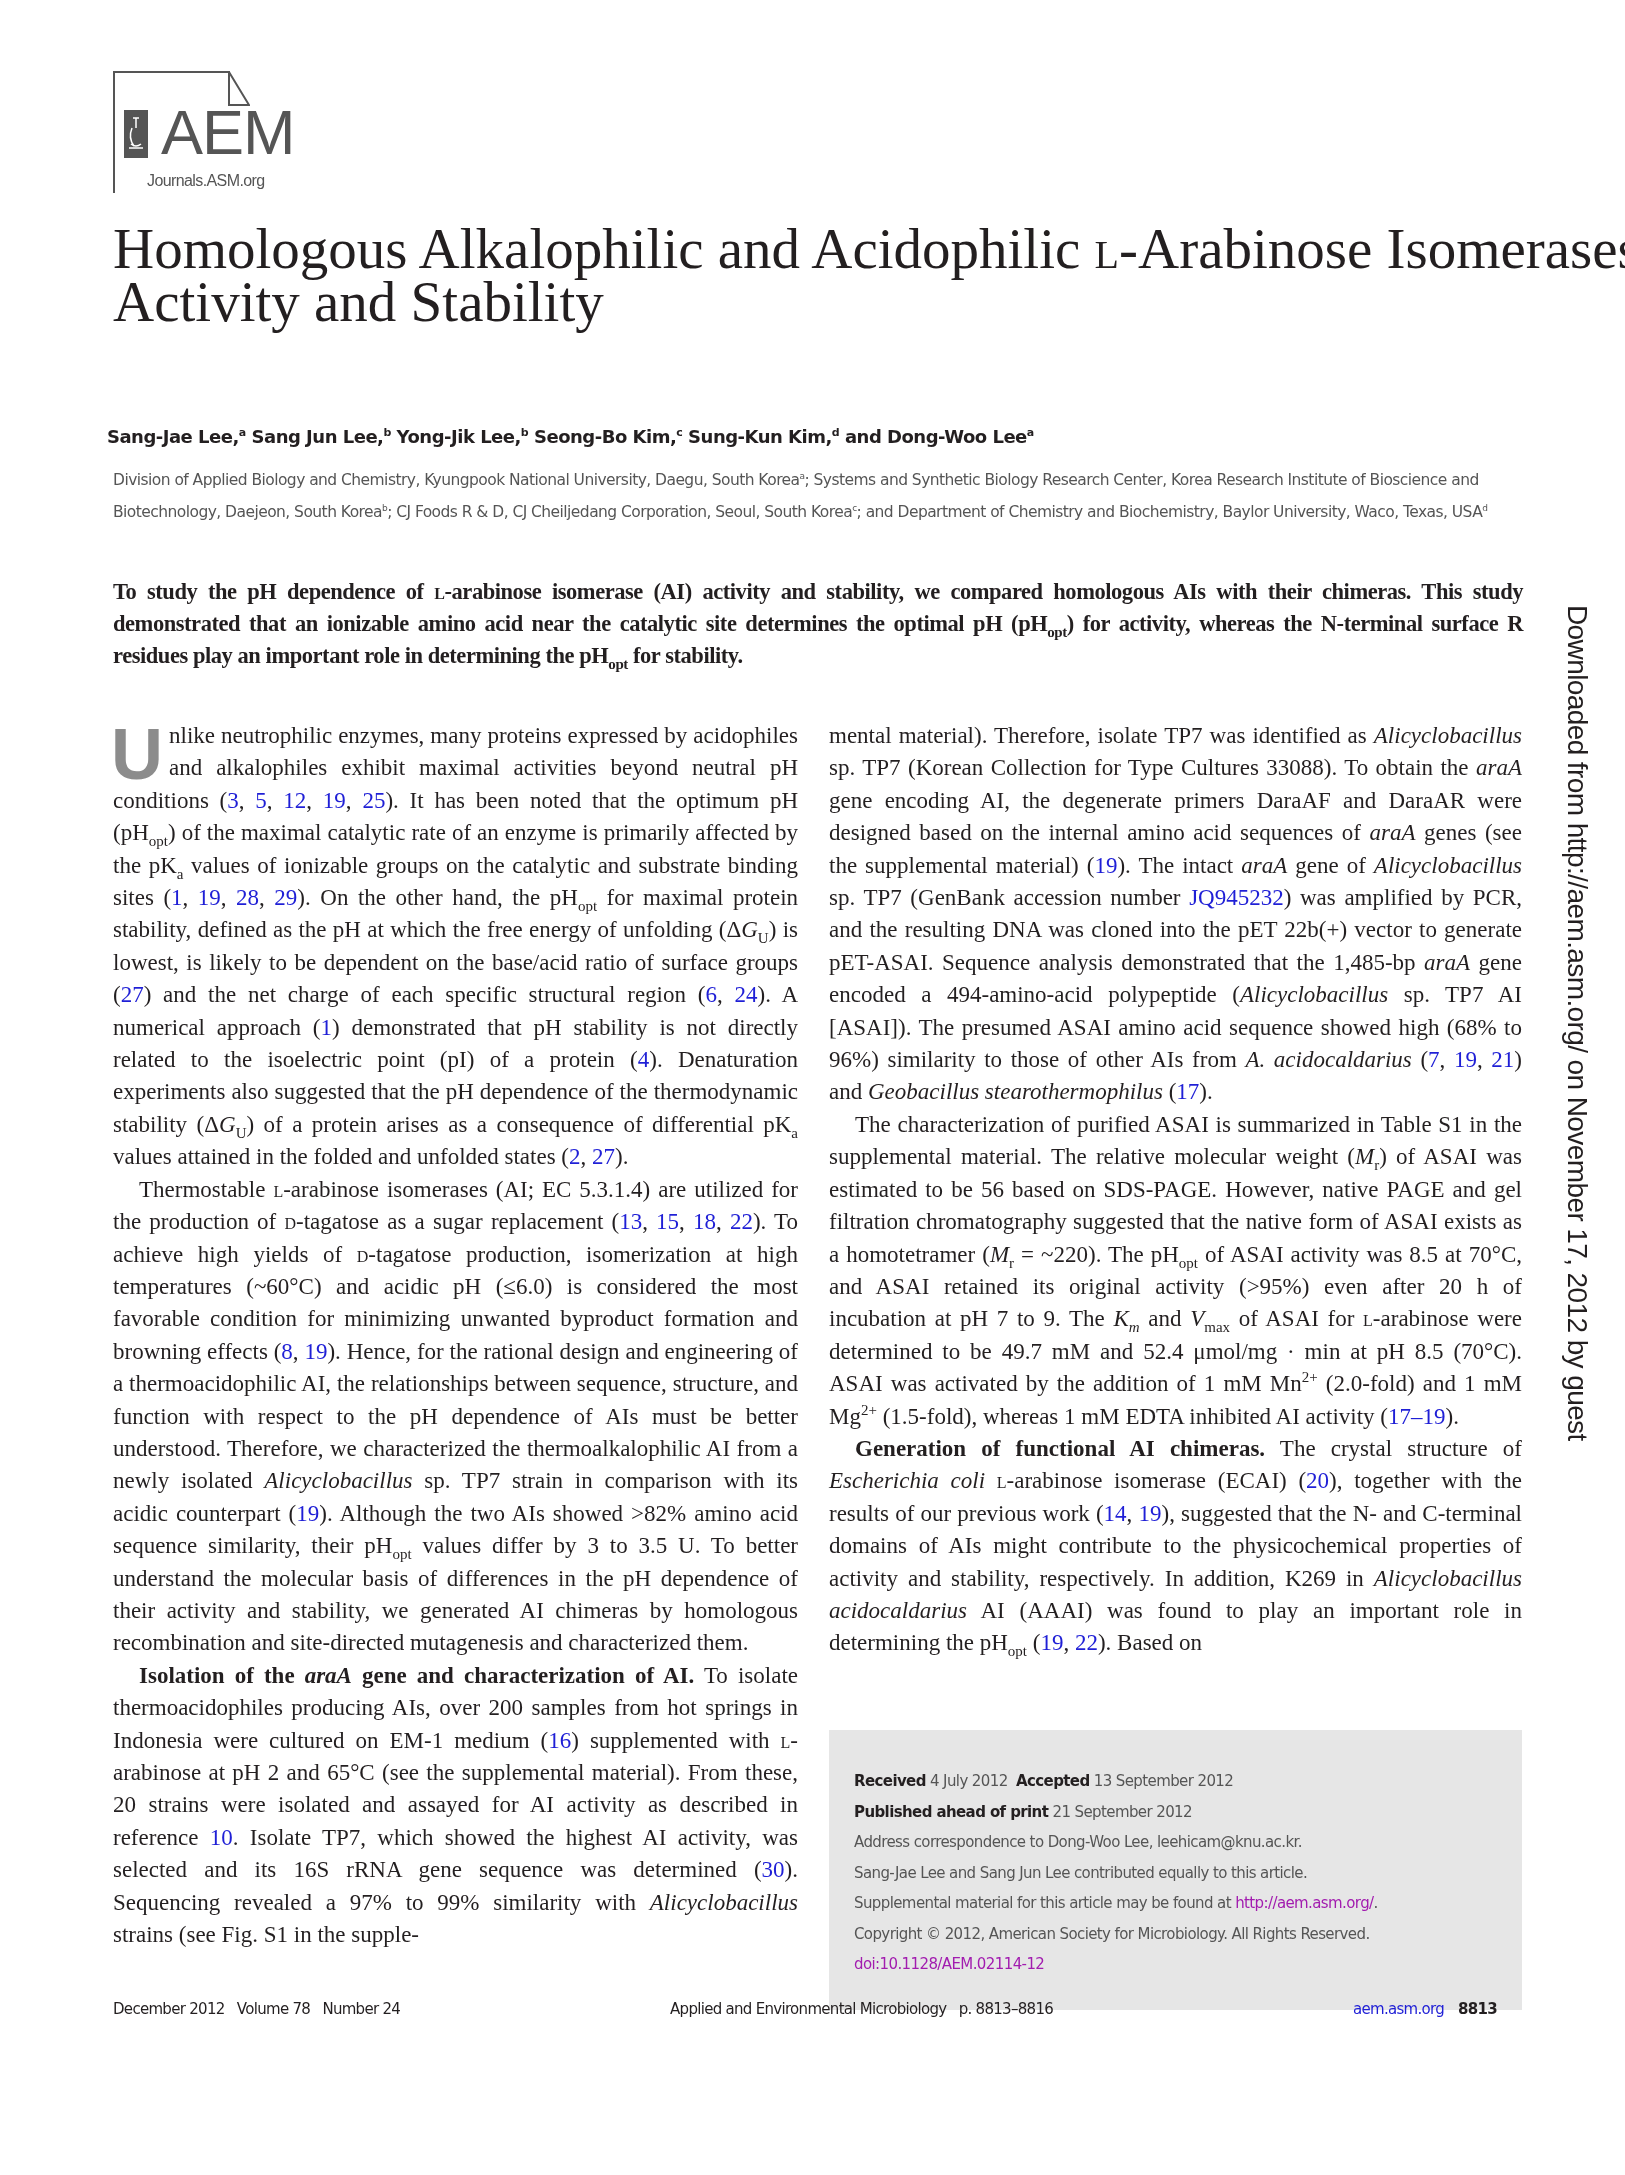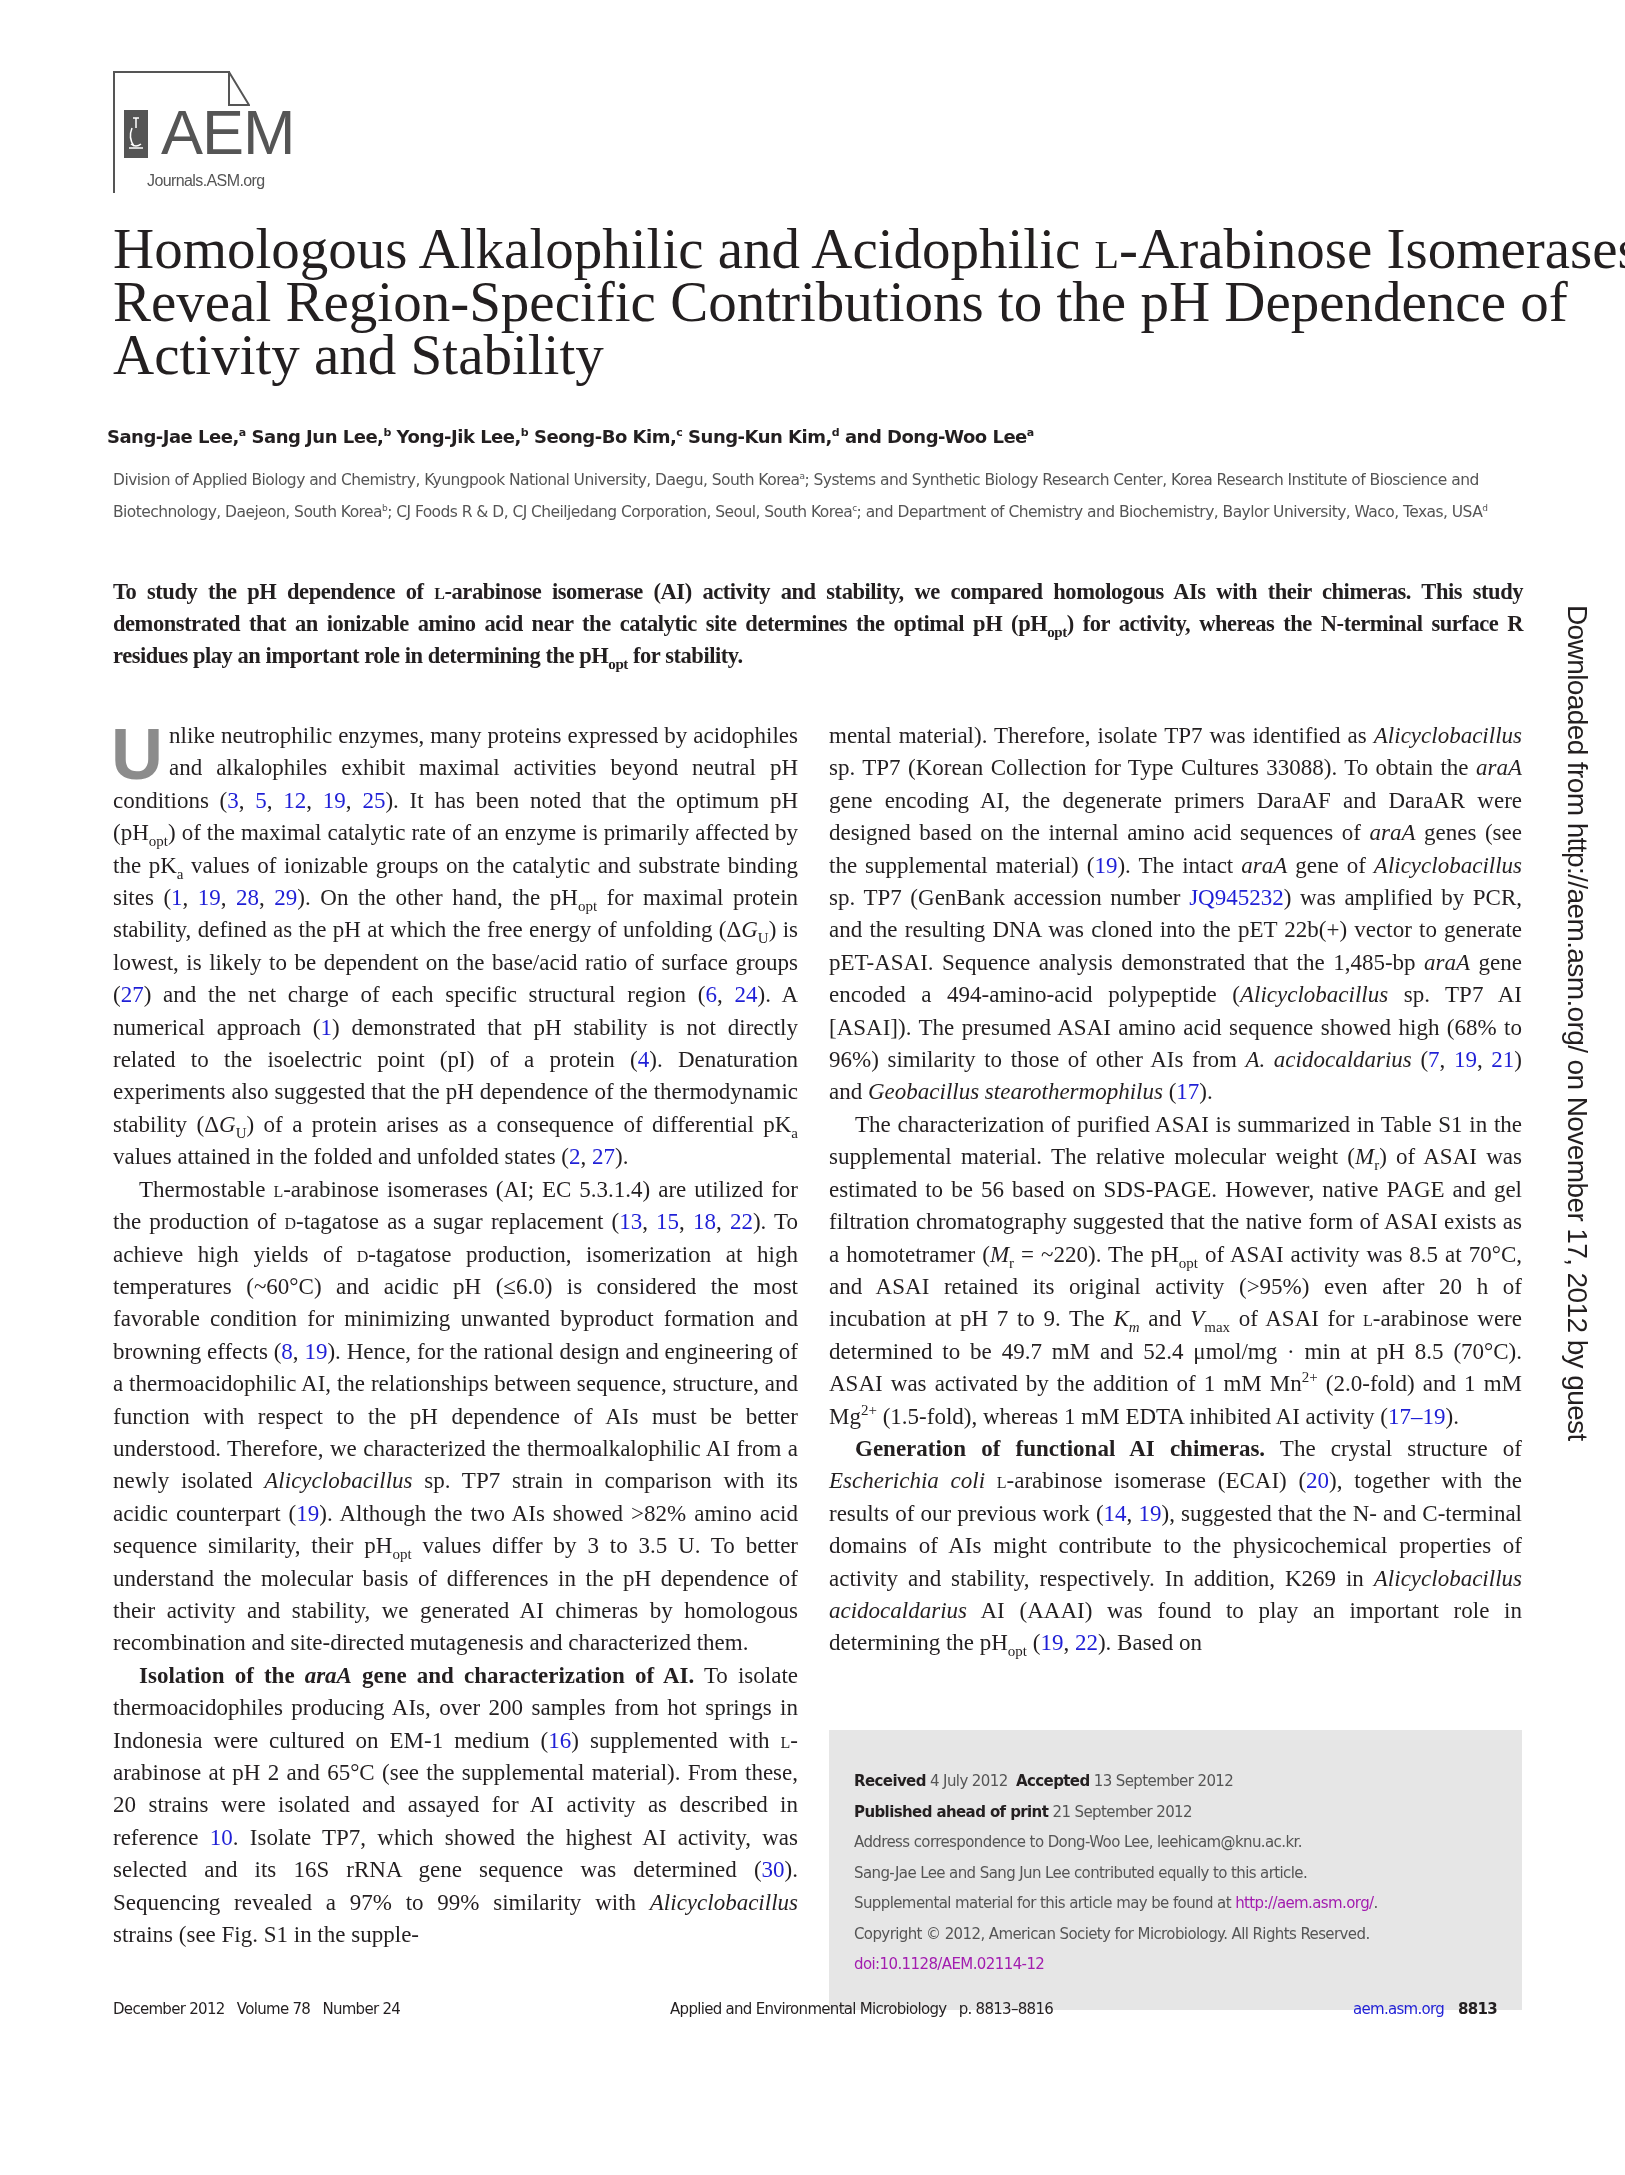--- a/index.html
+++ b/index.html
@@ -57,21 +57,20 @@
     <svg width="24" height="48" viewBox="0 0 24 48">
       <path d="M12 8 v10 M9 8 h6 M8 18 q-4 10 2 18 M5 38 h14 M7 34 q5 4 10 0" stroke="#fff" stroke-width="1.5" fill="none"></path>
     </svg>
   </div>
   <div class="aem">AEM</div>
   <div class="journals">Journals.ASM.org</div>
 </div>
 
 <div id="title" class="abs">
     <div><span>Homologous Alkalophilic and Acidophilic </span><span class="sc">l</span><span>-Arabinose Isomerases</span></div>
-    <div><span>Reveal Region-Specific Contributions to the pH Dependence of</span></div>
     <div><span>Activity and Stability</span></div>
   </div>
 
 <div id="authors" class="abs"><span><span>Sang-Jae Lee,</span><sup>a</sup></span> <span><span>Sang Jun Lee,</span><sup>b</sup></span> <span><span>Yong-Jik Lee,</span><sup>b</sup></span> <span><span>Seong-Bo Kim,</span><sup>c</sup></span> <span><span>Sung-Kun Kim,</span><sup>d</sup></span> <span><span>and Dong-Woo Lee</span><sup>a</sup></span></div>
 
 <div id="affil" class="abs"><span>Division of Applied Biology and Chemistry, Kyungpook National University, Daegu, South Korea</span><sup>a</sup><span>; Systems and Synthetic Biology Research Center, Korea Research Institute of Bioscience and Biotechnology, Daejeon, South Korea</span><sup>b</sup><span>; CJ Foods R &amp; D, CJ Cheiljedang Corporation, Seoul, South Korea</span><sup>c</sup><span>; and Department of Chemistry and Biochemistry, Baylor University, Waco, Texas, USA</span><sup>d</sup></div>
 
 <div id="abstract" class="abs"><span>To study the pH dependence of </span><span class="sc">l</span><span>-arabinose isomerase (AI) activity and stability, we compared homologous AIs with their chimeras. This study demonstrated that an ionizable amino acid near the catalytic site determines the optimal pH (pH</span><sub>opt</sub><span>) for activity, whereas the N-terminal surface R residues play an important role in determining the pH</span><sub>opt</sub><span> for stability.</span></div>
 
 <div id="colL" class="abs col">

